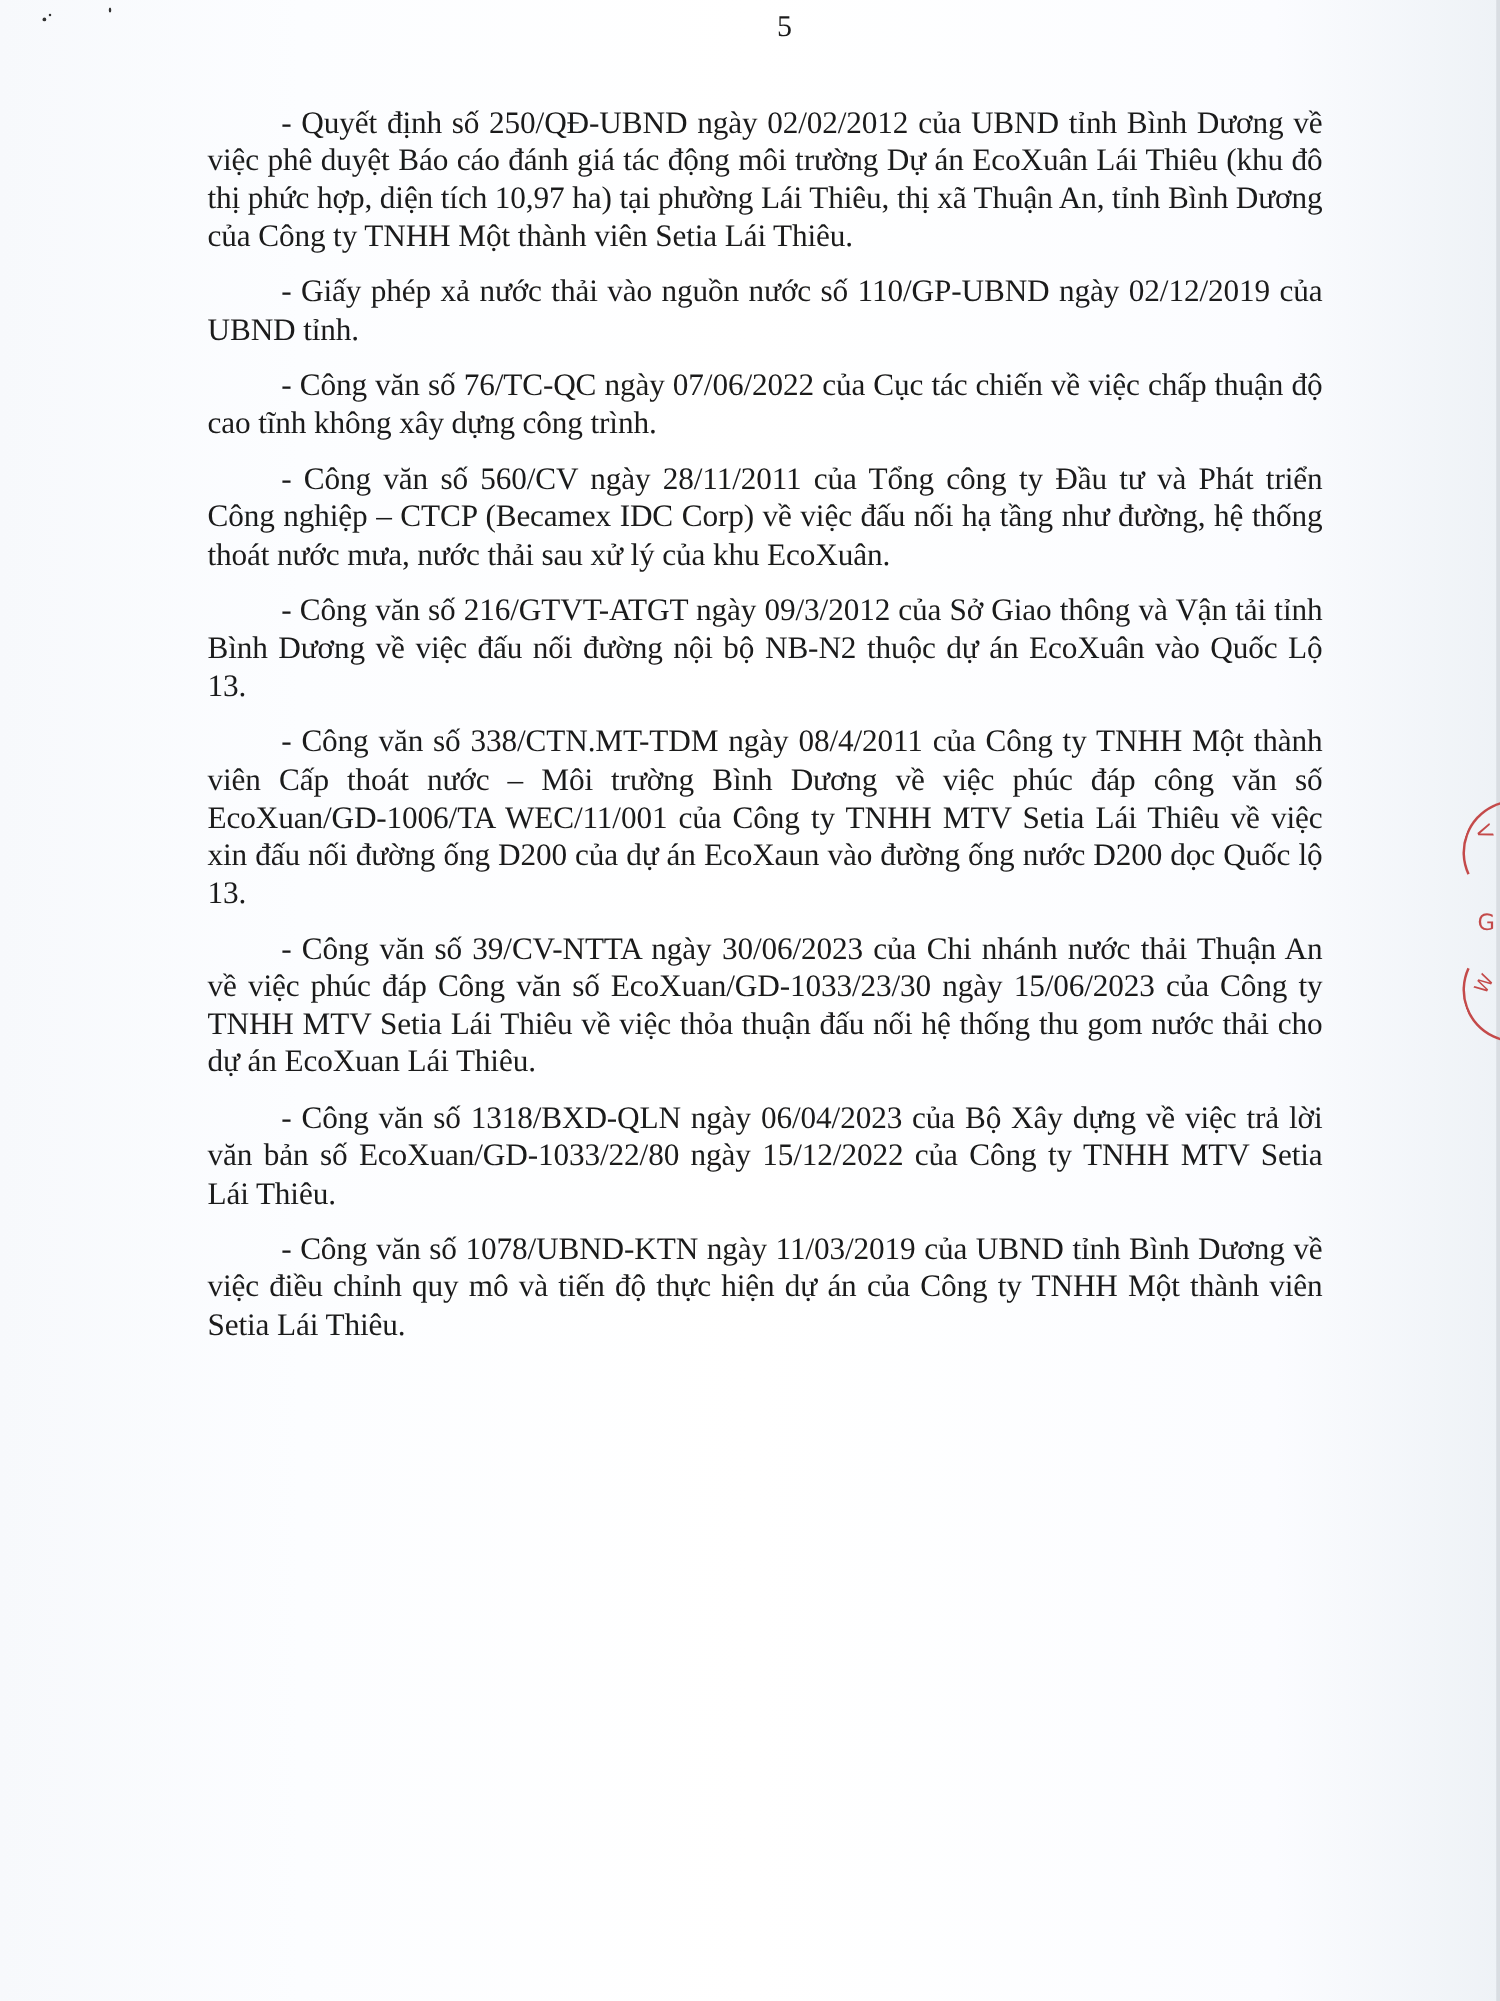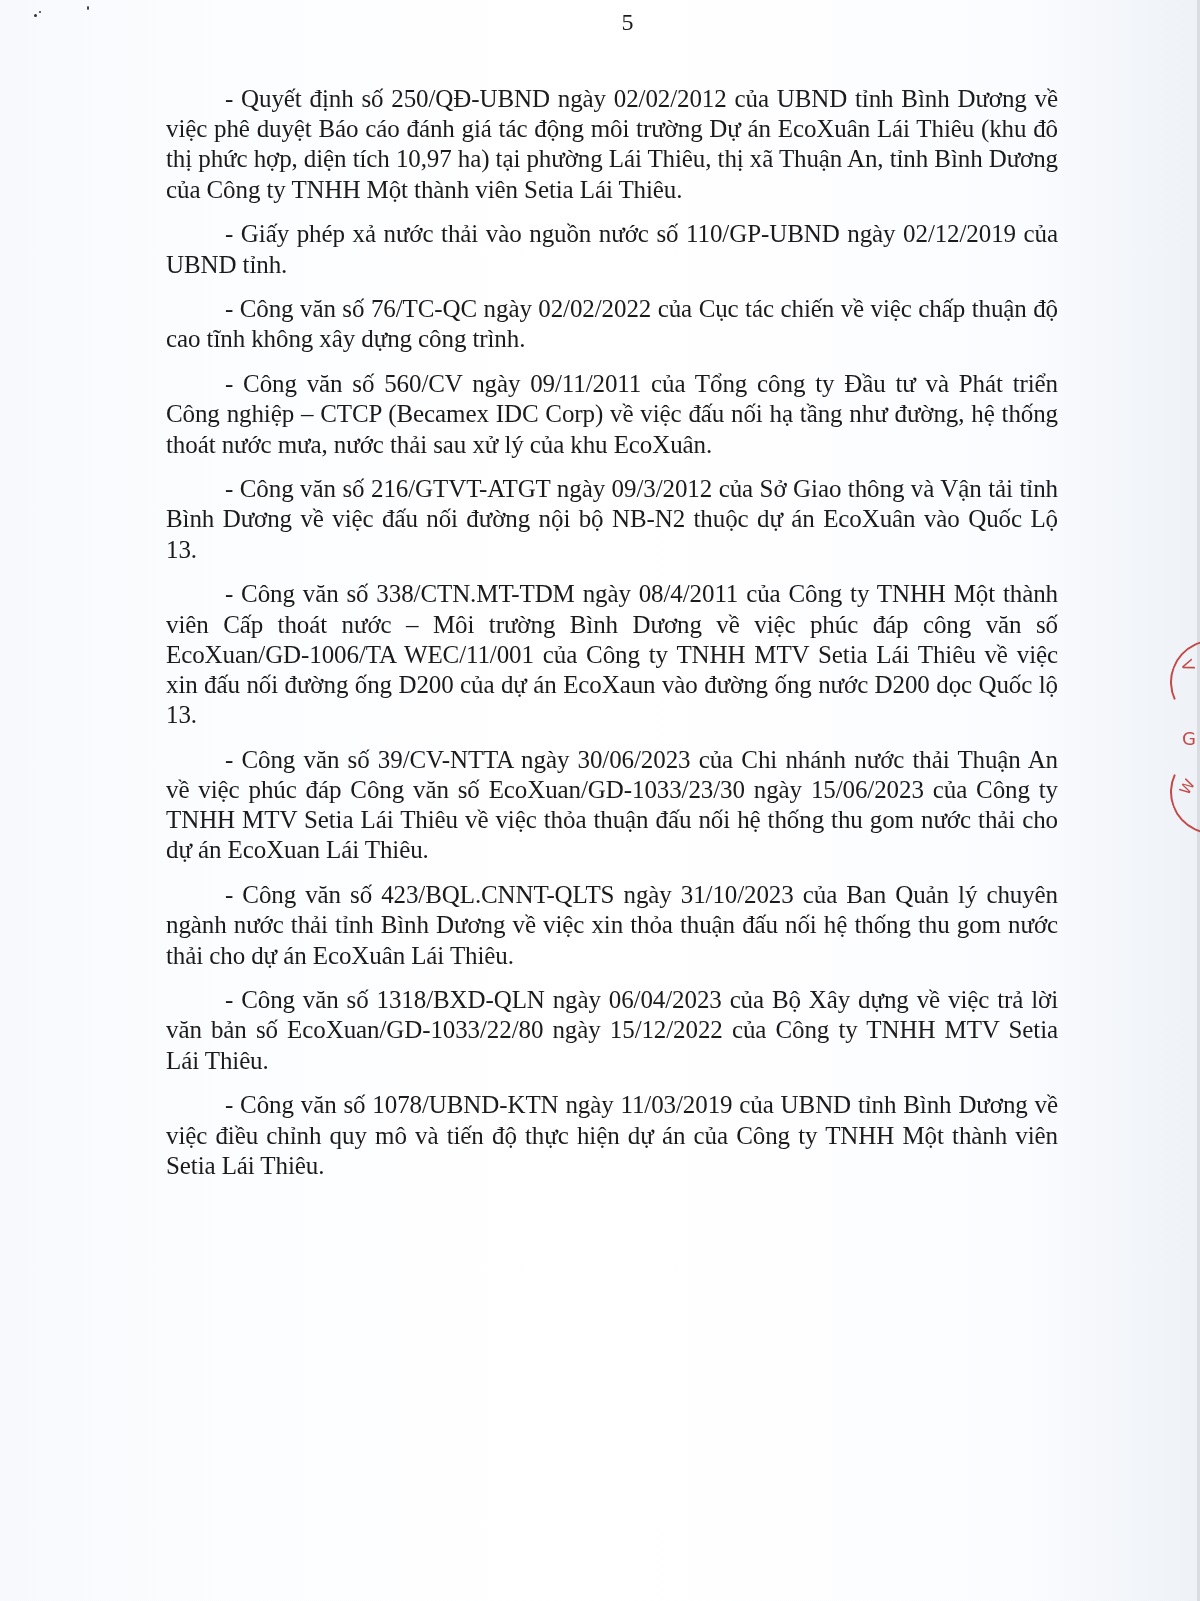--- a/index.html
+++ b/index.html
@@ -56,26 +56,25 @@
 
 <span class="speck" style="left:34px; top:14px; width:3px; height:3px;"></span>
 <span class="speck" style="left:39px; top:11px; width:2px; height:2px;"></span>
 <span class="speck" style="left:87px; top:6px; width:2px; height:4px;"></span>
 
 <div class="page-number">5</div>
 
 <div class="content">
   <p class="para">- Quyết định số 250/QĐ-UBND ngày 02/02/2012 của UBND tỉnh Bình Dương về việc phê duyệt Báo cáo đánh giá tác động môi trường Dự án EcoXuân Lái Thiêu (khu đô thị phức hợp, diện tích 10,97 ha) tại phường Lái Thiêu, thị xã Thuận An, tỉnh Bình Dương của Công ty TNHH Một thành viên Setia Lái Thiêu.</p>
   <p class="para">- Giấy phép xả nước thải vào nguồn nước số 110/GP-UBND ngày 02/12/2019 của UBND tỉnh.</p>
-  <p class="para">- Công văn số 76/TC-QC ngày 02/02/2022 của Cục tác chiến về việc chấp thuận độ cao tĩnh không xây dựng công trình.</p>
-  <p class="para">- Công văn số 560/CV ngày 09/11/2011 của Tổng công ty Đầu tư và Phát triển Công nghiệp – CTCP (Becamex IDC Corp) về việc đấu nối hạ tầng như đường, hệ thống thoát nước mưa, nước thải sau xử lý của khu EcoXuân.</p>
+  <p class="para">- Công văn số 76/TC-QC ngày 07/06/2022 của Cục tác chiến về việc chấp thuận độ cao tĩnh không xây dựng công trình.</p>
+  <p class="para">- Công văn số 560/CV ngày 28/11/2011 của Tổng công ty Đầu tư và Phát triển Công nghiệp – CTCP (Becamex IDC Corp) về việc đấu nối hạ tầng như đường, hệ thống thoát nước mưa, nước thải sau xử lý của khu EcoXuân.</p>
   <p class="para">- Công văn số 216/GTVT-ATGT ngày 09/3/2012 của Sở Giao thông và Vận tải tỉnh Bình Dương về việc đấu nối đường nội bộ NB-N2 thuộc dự án EcoXuân vào Quốc Lộ 13.</p>
   <p class="para">- Công văn số 338/CTN.MT-TDM ngày 08/4/2011 của Công ty TNHH Một thành viên Cấp thoát nước – Môi trường Bình Dương về việc phúc đáp công văn số EcoXuan/GD-1006/TA WEC/11/001 của Công ty TNHH MTV Setia Lái Thiêu về việc xin đấu nối đường ống D200 của dự án EcoXaun vào đường ống nước D200 dọc Quốc lộ 13.</p>
   <p class="para">- Công văn số 39/CV-NTTA ngày 30/06/2023 của Chi nhánh nước thải Thuận An về việc phúc đáp Công văn số EcoXuan/GD-1033/23/30 ngày 15/06/2023 của Công ty TNHH MTV Setia Lái Thiêu về việc thỏa thuận đấu nối hệ thống thu gom nước thải cho dự án EcoXuan Lái Thiêu.</p>
-  <p class="para">- Công văn số 423/BQL.CNNT-QLTS ngày 31/10/2023 của Ban Quản lý chuyên ngành nước thải tỉnh Bình Dương về việc xin thỏa thuận đấu nối hệ thống thu gom nước thải cho dự án EcoXuân Lái Thiêu.</p>
   <p class="para">- Công văn số 1318/BXD-QLN ngày 06/04/2023 của Bộ Xây dựng về việc trả lời văn bản số EcoXuan/GD-1033/22/80 ngày 15/12/2022 của Công ty TNHH MTV Setia Lái Thiêu.</p>
   <p class="para">- Công văn số 1078/UBND-KTN ngày 11/03/2019 của UBND tỉnh Bình Dương về việc điều chỉnh quy mô và tiến độ thực hiện dự án của Công ty TNHH Một thành viên Setia Lái Thiêu.</p>
 </div>
 
 <div class="stamp">
   <span class="arc a1"></span>
   <span class="arc a2"></span>
   <span class="glyph-v">V</span>
   <span class="glyph-g">G</span>
   <span class="glyph-w">W</span>

